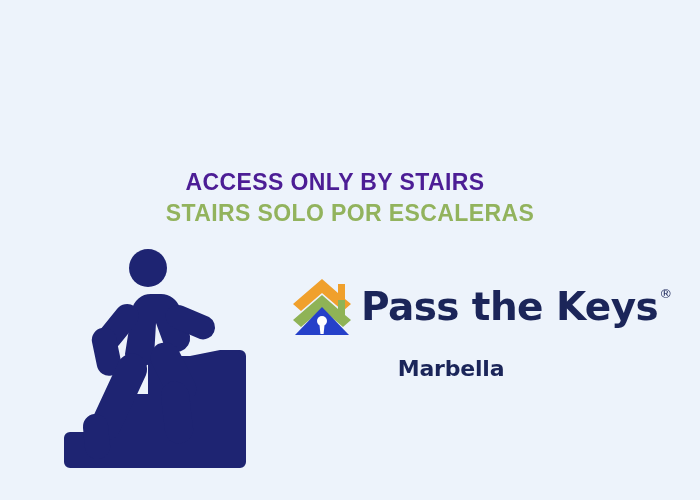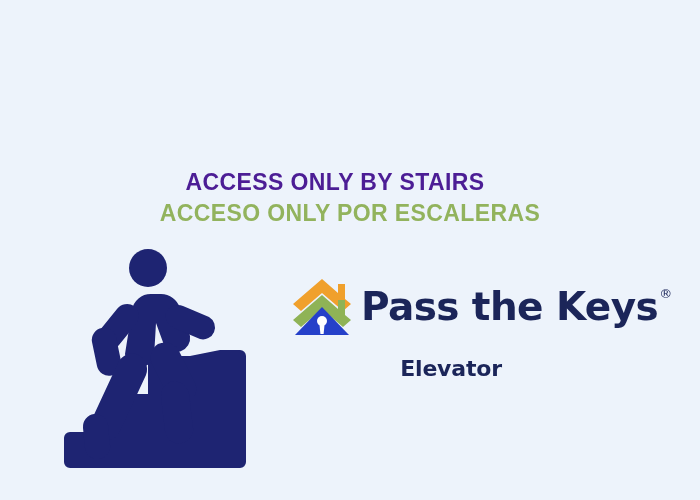--- a/index.html
+++ b/index.html
@@ -136,21 +136,21 @@
   }
 </style>
 </head>
 <body>
 
 <div id="poster">
 
 
   <div id="sub-en">ACCESS ONLY BY STAIRS</div>
 
-  <div id="sub-es">ACCESO ONLY POR ESCALERAS</div>
+  <div id="sub-es">STAIRS SOLO POR ESCALERAS</div>
 
   <div id="stairs-icon">
     <svg viewBox="0 0 200 230" width="200" height="230" xmlns="http://www.w3.org/2000/svg">
       <g fill="#1e2472">
 
         <path d="M160 110
                  h20 a6 6 0 0 1 6 6
                  v106 a6 6 0 0 1 -6 6
                  H10 a6 6 0 0 1 -6 -6
                  v-24 a6 6 0 0 1 6 -6
@@ -242,17 +242,17 @@
         </svg>
       </div>
 
       <div id="brand-wordmark-wrap">
         <span id="brand-wordmark">Pass the Keys</span>
         <span id="brand-reg">®</span>
       </div>
 
     </div>
 
-    <div id="brand-city">Elevator</div>
+    <div id="brand-city">Marbella</div>
 
   </div>
 
 </div>
 
 </body></html>

